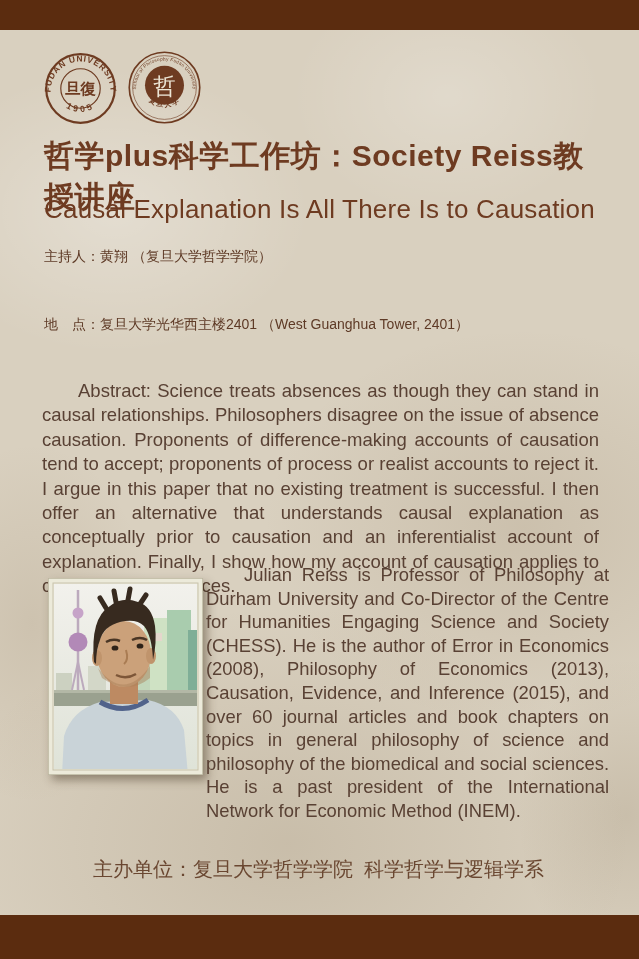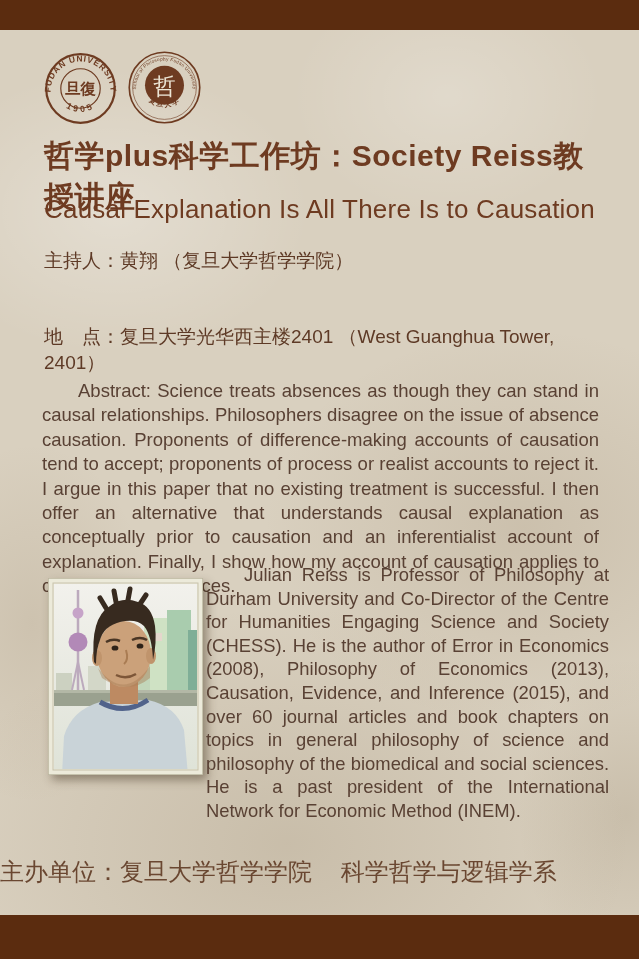--- a/index.html
+++ b/index.html
@@ -26,42 +26,42 @@
   .title-main{
     position:absolute;left:44px;top:136px;width:560px;
     font-size:30px;font-weight:700;color:#6e3b21;letter-spacing:0.5px;
   }
   .title-sub{
     position:absolute;left:44px;top:194px;width:570px;
     font-size:26px;font-weight:400;color:#6e3b21;letter-spacing:0.2px;
   }
   .detail{
     position:absolute;left:44px;width:575px;
-    font-size:19px;color:#5e3a26;white-space:pre-wrap;
+    font-size:14px;color:#5e3a26;white-space:pre-wrap;
   }
   .detail.host{top:248px;}
   .detail.time{top:287px;}
-  .detail.place{top:324px;}
+  .detail.place{top:316px;}
   .abstract{
     position:absolute;left:42px;top:379px;width:557px;
     font-size:18.5px;line-height:24.4px;color:#594134;
     text-align:justify;text-align-last:left;text-indent:36px;
   }
   .photo-frame{
     position:absolute;left:48px;top:578px;width:155px;height:197px;
     box-shadow:4px 5px 9px rgba(60,45,25,0.45);
   }
   .bio{
     position:absolute;left:206px;top:563px;width:403px;
     font-size:18.4px;line-height:23.6px;color:#594134;
     text-align:justify;text-align-last:left;text-indent:38px;
   }
   .footer-line{
     position:absolute;left:0;top:856px;width:544px;
-    font-size:24px;color:#6a4731;white-space:pre;font-family:Liberation Mono, monospace;
+    font-size:20px;color:#6a4731;text-align:right;white-space:pre;
   }
 </style>
 </head>
 <body>
 
 <div class="poster">
 
   <div class="bar top"></div>
 
   <div class="seal" style="left:44px;top:52px;">

